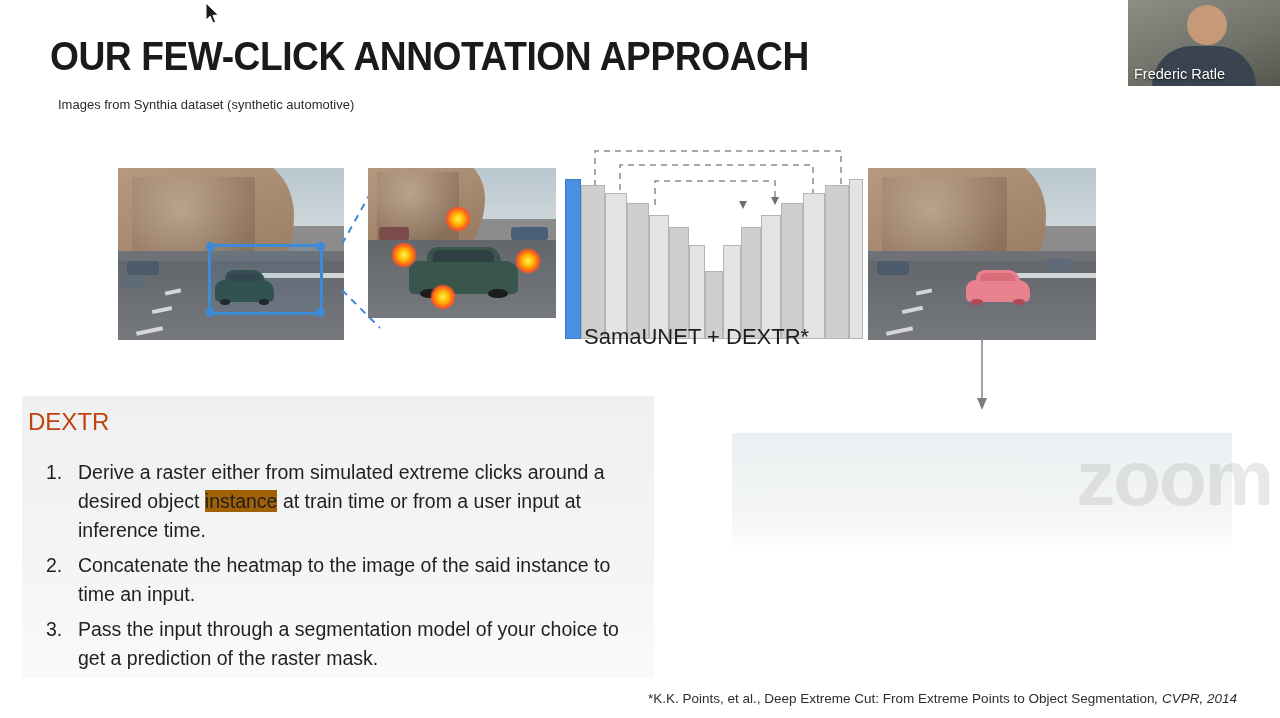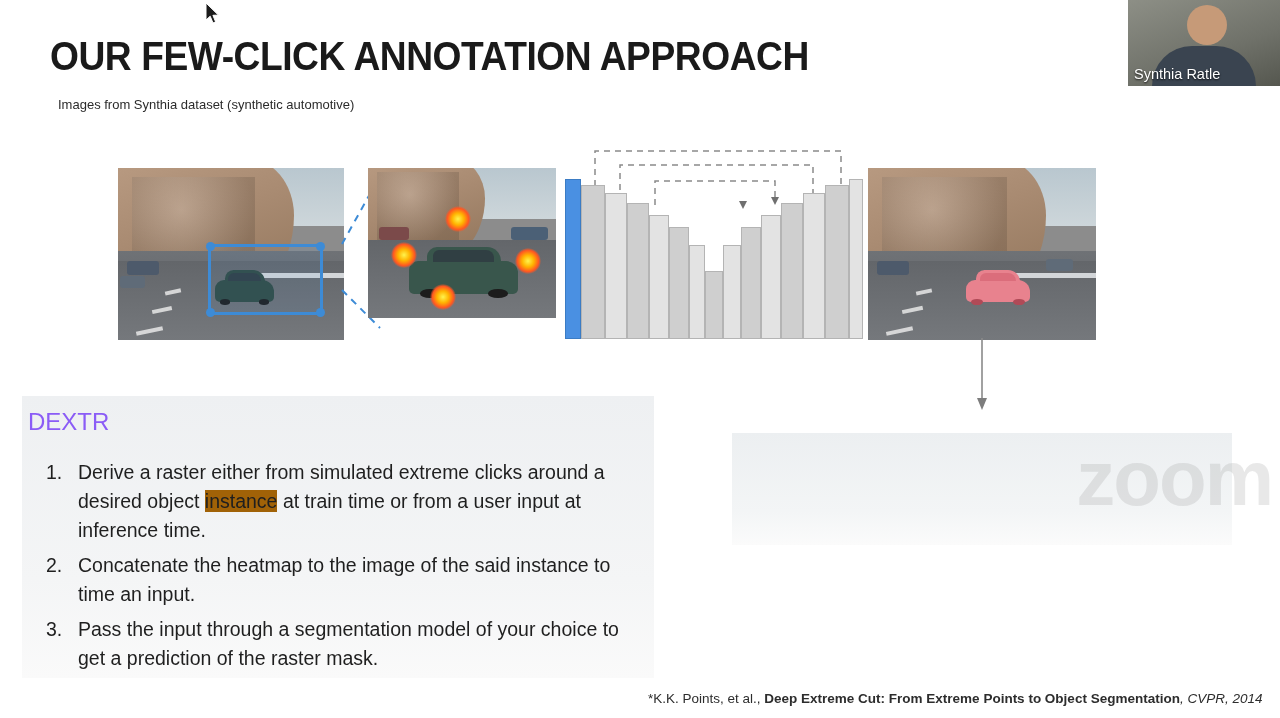--- a/index.html
+++ b/index.html
@@ -188,21 +188,21 @@
   #dextr-panel {
     position: absolute;
     left: 22px; top: 396px;
     width: 632px; height: 282px;
     background: linear-gradient(180deg, #eef0f2 0%, #f4f5f6 65%, #fafafa 100%);
   }
   #dextr-title {
     position: absolute;
     left: 28px; top: 408px;
     font-size: 24px;
-    color: #8b5cf6;
+    color: #c2410c;
   }
   #dextr-list {
     position: absolute;
     left: 38px; top: 458px;
     width: 600px;
     font-size: 19.5px;
     line-height: 29px;
     color: #1f1f1f;
   }
   .dextr-item {
@@ -245,21 +245,21 @@
   }
 
   
   #footnote {
     position: absolute;
     left: 648px;
     top: 691px;
     font-size: 13.5px;
     color: #2d2d2d;
   }
-  #footnote .bold { font-weight: 700; margin-top: 16px; }
+  #footnote .bold { font-weight: 400; margin-top: 16px; }
   #footnote .ital { font-style: italic; }
 
   
   #zoom-watermark {
     position: absolute;
     right: 8px;
     bottom: -12px;
     font-size: 78px;
     font-weight: 700;
     color: rgba(150,150,150,0.22);
@@ -397,20 +397,21 @@
     <div class="ublock" style="left:140px; width:16px; height:66px;"></div>
 
     <div class="ublock light" style="left:158px; width:16px; height:92px;"></div>
     <div class="ublock" style="left:176px; width:18px; height:110px;"></div>
     <div class="ublock light" style="left:196px; width:18px; height:122px;"></div>
     <div class="ublock" style="left:216px; width:20px; height:134px;"></div>
     <div class="ublock light" style="left:238px; width:20px; height:144px;"></div>
     <div class="ublock" style="left:260px; width:22px; height:152px;"></div>
     <div class="ublock light" style="left:284px; width:12px; height:158px;"></div>
   </div>
+  <div id="unet-caption">SamaUNET + DEXTR*</div>
 
   <div class="pipe-img" style="left:868px; top:168px; width:228px; height:172px;">
     <div class="scene">
       <div class="sky"></div>
       <div class="cliff"></div>
       <div class="ground"></div>
       <div class="road"></div>
       <div class="guard"></div>
       <div class="farcar" style="left:4%; bottom:38%; width:14%; height:8%;"></div>
       <div class="farcar" style="right:10%; bottom:40%; width:12%; height:7%; background:#5f6b78;"></div>
@@ -452,18 +453,18 @@
 
   <div id="footnote"><span>*K.K. Points, et al., </span><span class="bold">Deep Extreme Cut: From Extreme Points to Object Segmentation</span><span class="ital">, CVPR, 2014</span></div>
 
   <div id="zoom-watermark">zoom</div>
 </div>
 
 <div id="webcam">
   <div class="wall"></div>
   <div class="person-head"></div>
   <div class="person-body"></div>
-  <div id="webcam-name">Synthia Ratle</div>
+  <div id="webcam-name">Frederic Ratle</div>
 </div>
 
 <svg id="cursor" viewBox="0 0 16 22">
   <polygon points="0,0 0,17 4.2,13.2 7,20 9.6,18.8 6.9,12.3 12.4,12.1" fill="#1b1b1b" stroke="#ffffff" stroke-width="1"></polygon>
 </svg>
 
 </body></html>

